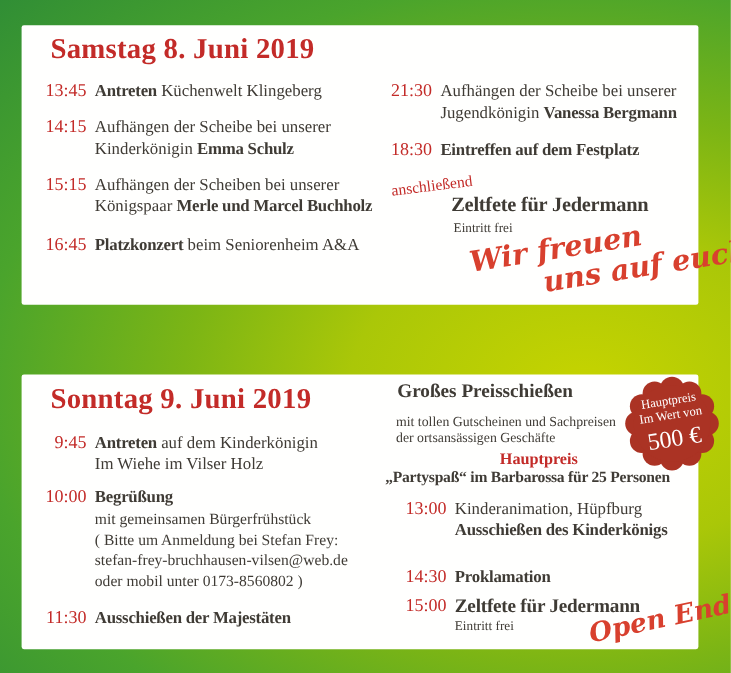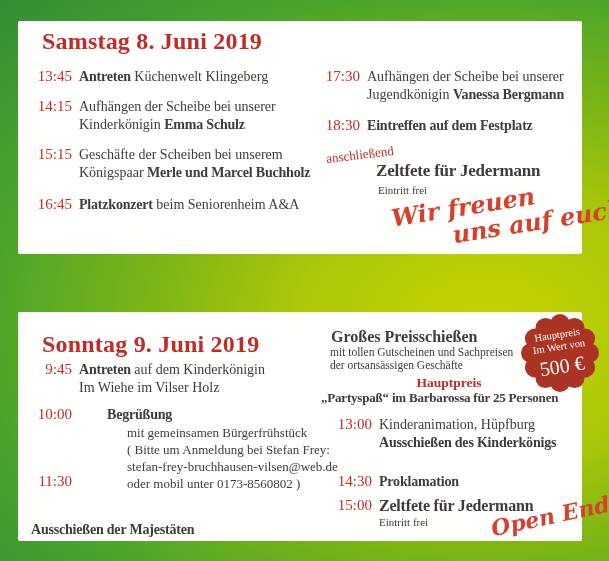--- a/index.html
+++ b/index.html
@@ -12,31 +12,31 @@
   }
   .panel{position:absolute;left:18px;width:564px;background:#fffffe;border-radius:2px;}
   .panel-1{top:21px;height:233px;}
   .panel-2{top:312px;height:229px;}
   .title{position:absolute;font-size:24px;font-weight:bold;color:#c32b28;letter-spacing:0.2px;white-space:nowrap;}
   .row{position:absolute;display:flex;white-space:nowrap;justify-content:space-between;}
   .time{width:48px;text-align:right;color:#c32b28;font-size:15px;flex:0 0 48px;line-height:17px;}
   .time-r{width:46px;flex:0 0 46px;}
   .lines{margin-left:7px;font-size:14px;line-height:17.5px;}
   .lines .b, .b{font-weight:bold;letter-spacing:-0.2px;margin-top:12px;}
-  .small{font-size:13px;line-height:17px;margin-left:20px;}
+  .small{font-size:13px;line-height:17px;}
   .tiny{font-size:11px;line-height:13px;}
   .xl{font-size:16px;}
   .script{color:#d8402e;font-style:italic;font-weight:bold;font-family:"DejaVu Serif",serif;}
   .anschl{position:absolute;left:326px;top:147px;font-size:13px;color:#c32b28;transform:rotate(-7deg);white-space:nowrap;}
   .zeltfete{position:absolute;left:376px;top:161px;font-size:17px;font-weight:bold;white-space:nowrap;letter-spacing:-0.2px;}
   .eintritt1{position:absolute;left:378px;top:184px;font-size:11px;}
   .wir-freuen{position:absolute;left:392px;top:186px;transform:rotate(-9deg);font-size:24px;line-height:26px;white-space:nowrap;}
   .wir-freuen .l2{margin-left:58px;}
   .open-end{position:absolute;left:490px;top:503px;transform:rotate(-12deg);font-size:22px;white-space:nowrap;}
-  .preis-title{position:absolute;left:331px;top:328px;font-size:16px;font-weight:bold;white-space:nowrap;text-align:right;}
+  .preis-title{position:absolute;left:331px;top:318px;font-size:16px;font-weight:bold;white-space:nowrap;text-align:right;}
   .preis-sub{position:absolute;left:330px;font-size:11.5px;line-height:13px;white-space:nowrap;}
   .hauptpreis-line{position:absolute;left:330px;top:375px;width:238px;text-align:center;font-size:13.5px;font-weight:bold;color:#c32b28;}
   .partyspass{position:absolute;left:321px;top:390px;font-size:13px;font-weight:bold;white-space:nowrap;letter-spacing:-0.2px;}
   
   .badge{position:absolute;left:521px;top:314px;width:78px;height:78px;}
   .badge-petals{position:absolute;left:29px;top:29px;width:20px;height:20px;border-radius:50%;background:#ab3324;
     box-shadow:29px 0 #ab3324,25.1px 14.5px #ab3324,14.5px 25.1px #ab3324,0 29px #ab3324,
     -14.5px 25.1px #ab3324,-25.1px 14.5px #ab3324,-29px 0 #ab3324,-25.1px -14.5px #ab3324,
     -14.5px -25.1px #ab3324,0 -29px #ab3324,14.5px -25.1px #ab3324,25.1px -14.5px #ab3324;}
   .badge-core{position:absolute;left:7px;top:7px;width:64px;height:64px;border-radius:50%;background:#ab3324;}
@@ -62,33 +62,33 @@
   <div class="row" style="left:24px;top:98px;">
     <div class="time">14:15</div>
     <div class="lines">
       <div><span>Aufhängen der Scheibe bei unserer</span></div>
       <div><span>Kinderkönigin </span><span class="b">Emma Schulz</span></div>
     </div>
   </div>
   <div class="row" style="left:24px;top:146px;">
     <div class="time">15:15</div>
     <div class="lines">
-      <div><span>Geschäfte der Scheiben bei unserem</span></div>
+      <div><span>Aufhängen der Scheiben bei unserer</span></div>
       <div><span>Königspaar </span><span class="b">Merle und Marcel Buchholz</span></div>
     </div>
   </div>
   <div class="row" style="left:24px;top:196px;">
     <div class="time">16:45</div>
     <div class="lines">
       <div><span class="b">Platzkonzert</span><span> beim Seniorenheim A&amp;A</span></div>
     </div>
   </div>
 
   <div class="row" style="left:314px;top:68px;">
-    <div class="time time-r">17:30</div>
+    <div class="time time-r">21:30</div>
     <div class="lines">
       <div><span>Aufhängen der Scheibe bei unserer</span></div>
       <div><span>Jugendkönigin </span><span class="b">Vanessa Bergmann</span></div>
     </div>
   </div>
   <div class="row" style="left:314px;top:117px;">
     <div class="time time-r">18:30</div>
     <div class="lines">
       <div><span class="b">Eintreffen auf dem Festplatz</span></div>
     </div>
@@ -97,41 +97,41 @@
   <div class="anschl">anschließend</div>
   <div class="zeltfete">Zeltfete für Jedermann</div>
   <div class="eintritt1">Eintritt frei</div>
 
   <div class="wir-freuen script">
     <div class="l1">Wir freuen</div>
     <div class="l2">uns auf euch !</div>
   </div>
 
   <div class="panel panel-2">
-    <div class="title" style="left:24px;top:8px;margin-top:11px;">Sonntag 9. Juni 2019</div>
+    <div class="title" style="left:24px;top:8px;">Sonntag 9. Juni 2019</div>
   </div>
 
   <div class="row" style="left:24px;top:361px;">
     <div class="time">9:45</div>
     <div class="lines">
       <div><span class="b">Antreten</span><span> auf dem Kinderkönigin</span></div>
       <div><span>Im Wiehe im Vilser Holz</span></div>
     </div>
   </div>
-  <div class="row" style="left:24px;top:406px;gap:28px;">
+  <div class="row" style="left:24px;top:406px;">
     <div class="time">10:00</div>
     <div class="lines">
       <div><span class="b">Begrüßung</span></div>
       <div class="small"><span>mit gemeinsamen Bürgerfrühstück</span></div>
       <div class="small"><span>( Bitte um Anmeldung bei Stefan Frey:</span></div>
       <div class="small"><span>stefan-frey-bruchhausen-vilsen@web.de</span></div>
       <div class="small"><span>oder mobil unter 0173-8560802 )</span></div>
     </div>
   </div>
-  <div class="row" style="left:24px;top:473px;flex-direction:column;">
+  <div class="row" style="left:24px;top:507px;">
     <div class="time">11:30</div>
     <div class="lines">
       <div><span class="b">Ausschießen der Majestäten</span></div>
     </div>
   </div>
 
   <div class="preis-title">Großes Preisschießen</div>
   <div class="preis-sub" style="top:346px;">mit tollen Gutscheinen und Sachpreisen</div>
   <div class="preis-sub" style="top:359px;">der ortsansässigen Geschäfte</div>
   <div class="hauptpreis-line">Hauptpreis</div>

